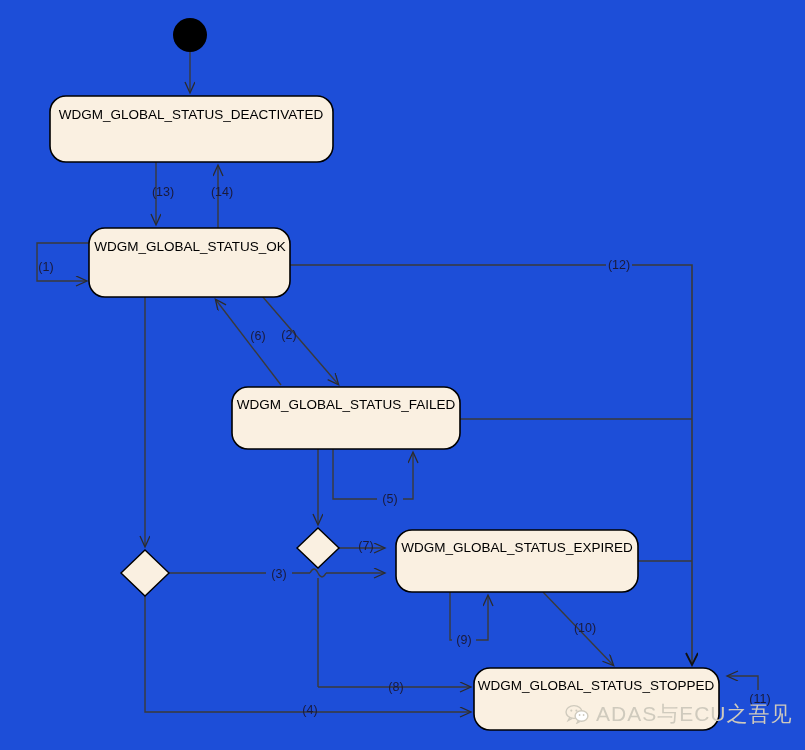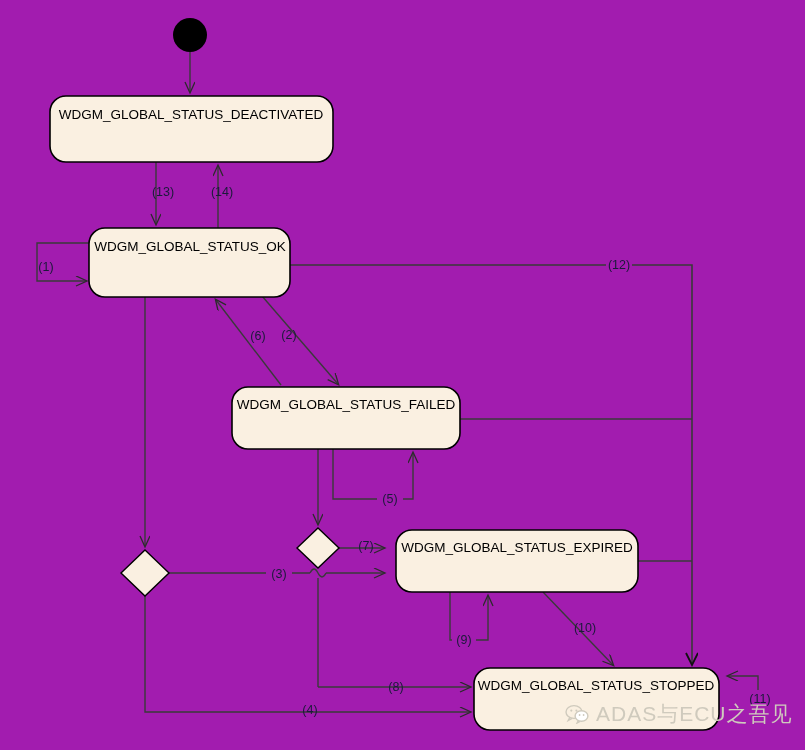--- a/index.html
+++ b/index.html
@@ -1,17 +1,17 @@
 <!DOCTYPE html>
 <html><head>
 <meta charset="utf-8">
 <style>
   html,body{margin:0;padding:0;background:#ffffff;}
   body{width:805px;height:750px;font-family:"Liberation Sans",sans-serif;}
-  #canvas{position:relative;width:805px;height:750px;overflow:hidden;background:#a21caf;}
+  #canvas{position:relative;width:805px;height:750px;overflow:hidden;background:#1d4ed8;}
   #diagram{position:absolute;left:0;top:0;width:805px;height:750px;}
   .wm{
     position:absolute;left:565px;top:700px;
     font-family:"Liberation Sans",sans-serif;
     font-size:21px;color:#cfcabd;white-space:nowrap;
     letter-spacing:1px;pointer-events:none;
     display:flex;align-items:center;gap:7px;
   }
   .wm-icon{display:inline-block;width:24px;height:20px;}
 </style>

